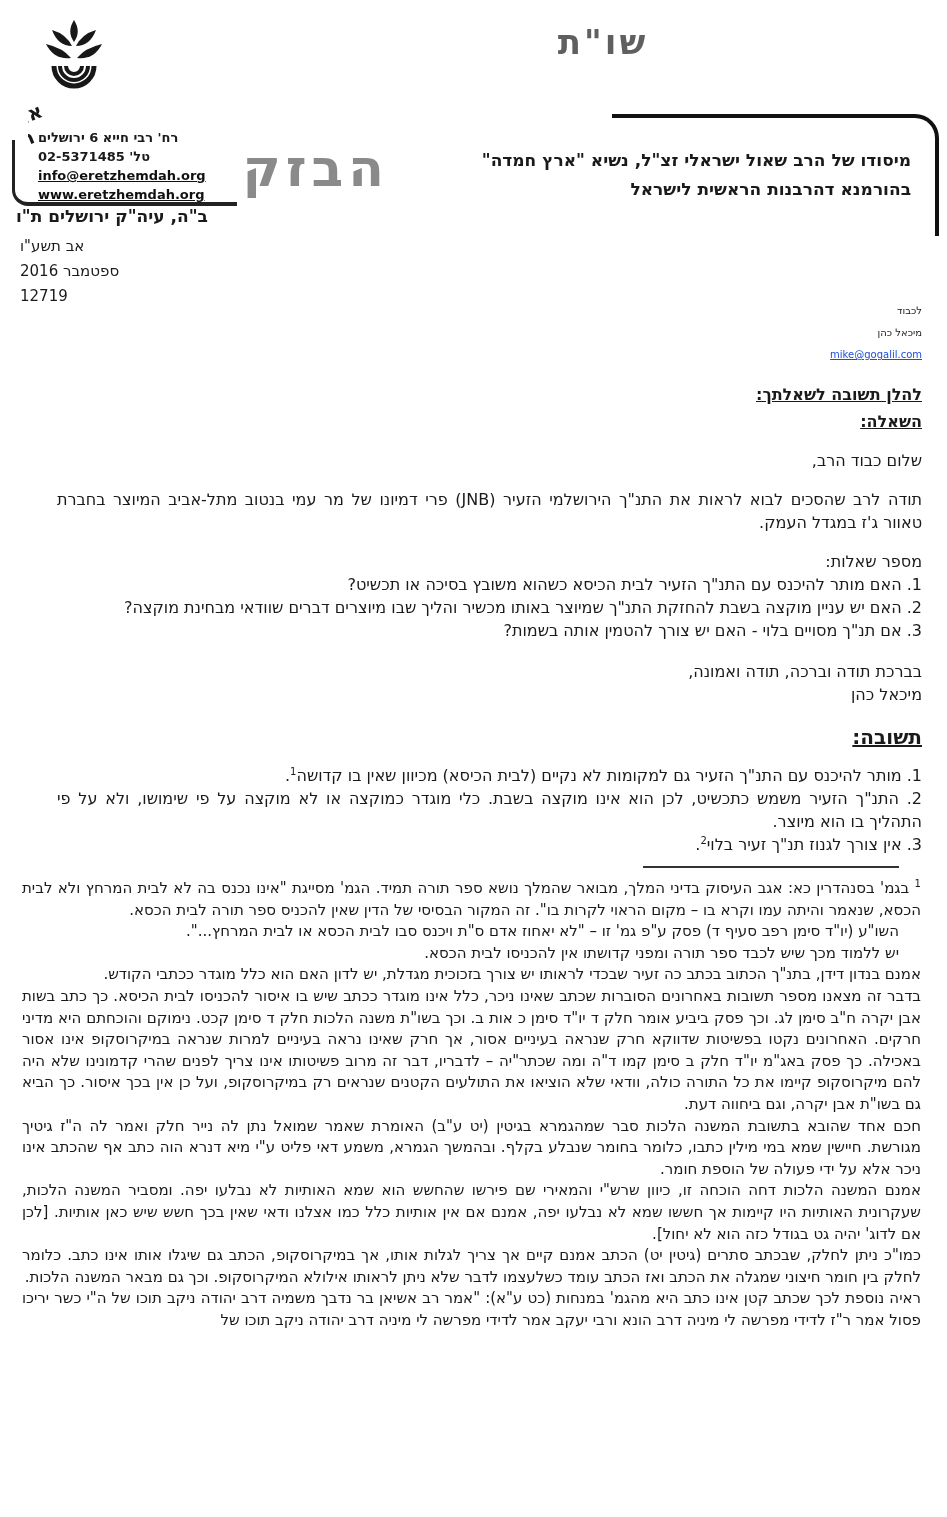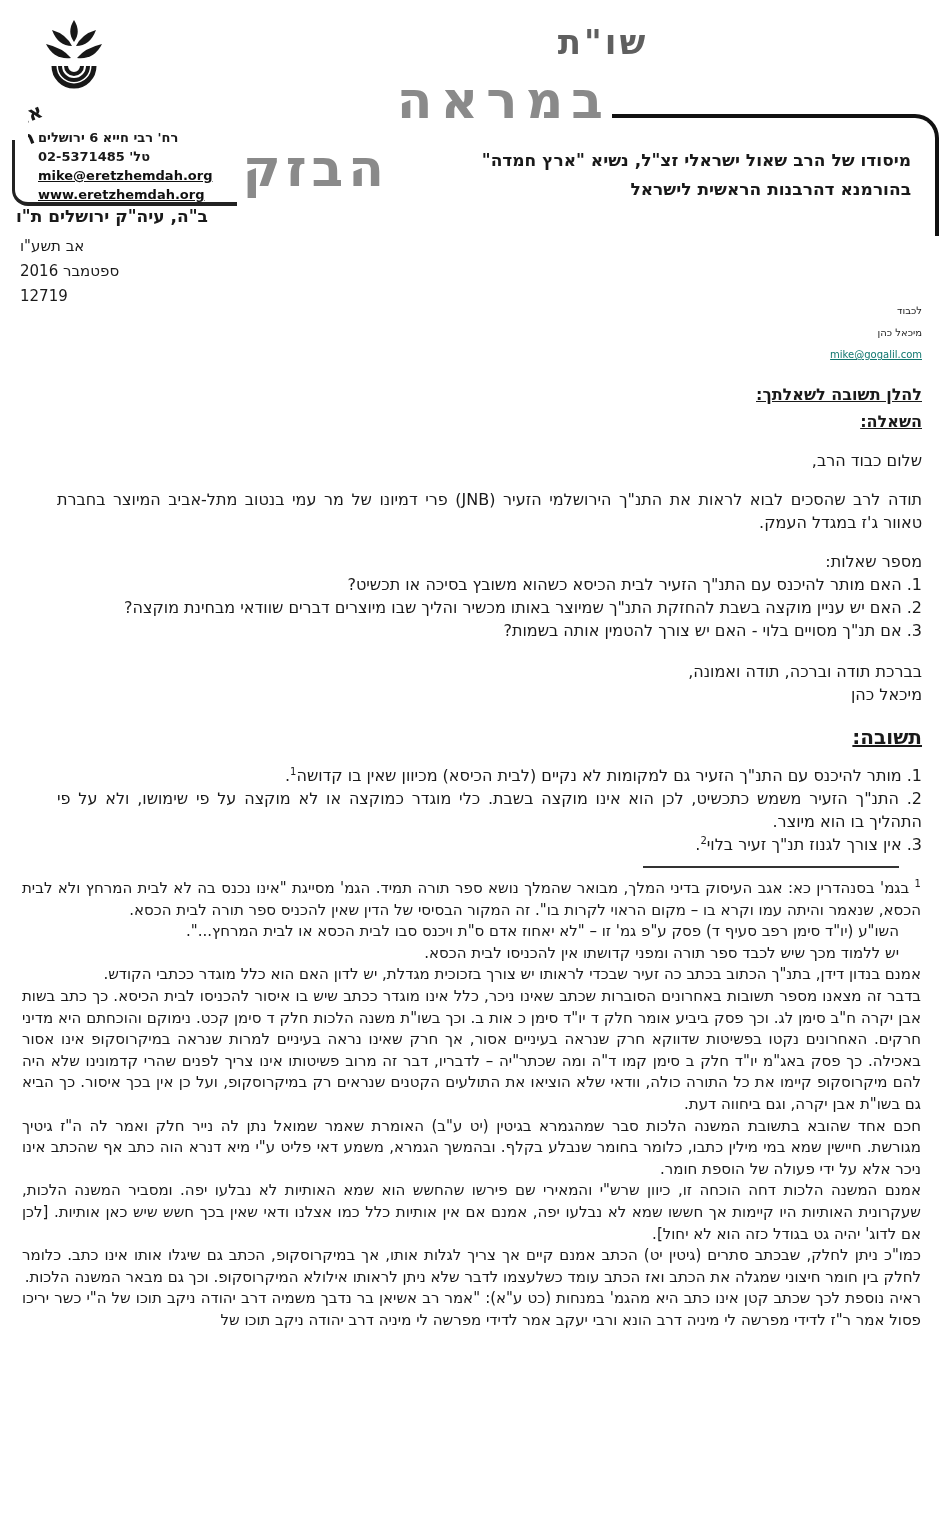--- a/index.html
+++ b/index.html
@@ -25,21 +25,21 @@
     font-size:52px; font-weight:700; color:#8a8a8a; letter-spacing:5px;}
   .right-bracket{position:absolute; left:612px; top:114px; width:323px; height:118px;
     border-top:4px solid #111; border-right:4px solid #111;
     border-top-right-radius:24px;}
   .subtitle{position:absolute; right:36px; top:146px; text-align:right;
     font-size:17px; font-weight:700; line-height:29px;}
   .date-block{position:absolute; left:20px; top:234px; text-align:left;
     font-size:15px; line-height:25px;}
   .recipient{position:absolute; right:25px; top:300px; text-align:right;
     font-size:10px; line-height:22px;}
-  .recipient a{color:#0f766e; text-decoration:underline;}
+  .recipient a{color:#1d4ed8; text-decoration:underline;}
   
   .body{position:absolute; top:383px; right:25px; left:57px;
     font-size:16px; line-height:23px; text-align:right;}
   .hd{font-weight:700; text-decoration:underline;}
   .hd-intro{margin:0 0 4px 0;}
   .hd-q{margin:0;}
   .greeting{margin-top:16px;}
   .just{text-align:justify; text-align-last:right;}
   .qbody{margin-top:16px;}
   .li{text-align:justify; text-align-last:right;}
@@ -70,29 +70,28 @@
       <path d="M32 48 A14 14 0 0 0 60 48" fill="none" stroke="#181818" stroke-width="4"></path>
       <path d="M38 48 A8 8 0 0 0 54 48" fill="none" stroke="#181818" stroke-width="4"></path>
       <text x="16" y="98" transform="rotate(-22 16 98)" font-size="20" font-weight="bold" fill="#181818">ארץ</text>
       <text x="8" y="124" transform="rotate(-22 8 124)" font-size="20" font-weight="bold" fill="#181818">חמדה</text>
     </svg>
   </div>
 
   <div class="contact">
     <div>רח' רבי חייא 6 ירושלים</div>
     <div>טל' 02-5371485</div>
-    <div><a href="#">mike@eretzhemdah.org</a></div>
+    <div><a href="#">info@eretzhemdah.org</a></div>
     <div><a href="#">www.eretzhemdah.org</a></div>
   </div>
 
   <div class="left-bracket"></div>
   <div class="bh-line">ב"ה, עיה"ק ירושלים ת"ו</div>
 
   <div class="t-shut">שו"ת</div>
-  <div class="t-bmareh">במראה</div>
   <div class="t-bazak">הבזק</div>
 
   <div class="right-bracket"></div>
   <div class="subtitle">
     <div>מיסודו של הרב שאול ישראלי זצ"ל, נשיא "ארץ חמדה"</div>
     <div>בהורמנא דהרבנות הראשית לישראל</div>
   </div>
 
   <div class="date-block">
     <div>אב תשע"ו</div>

